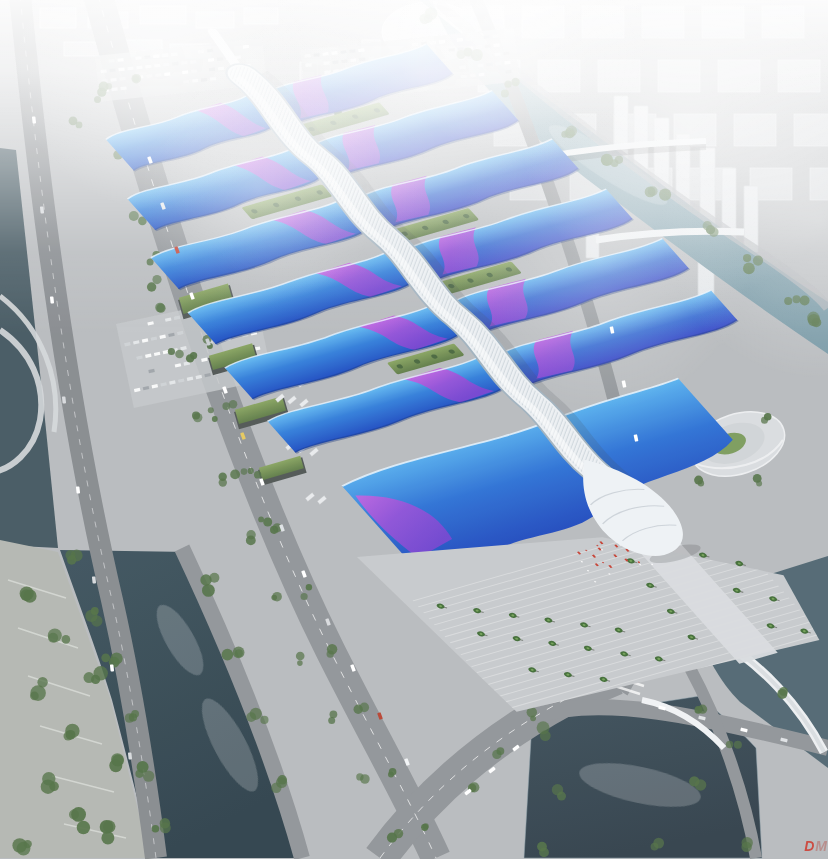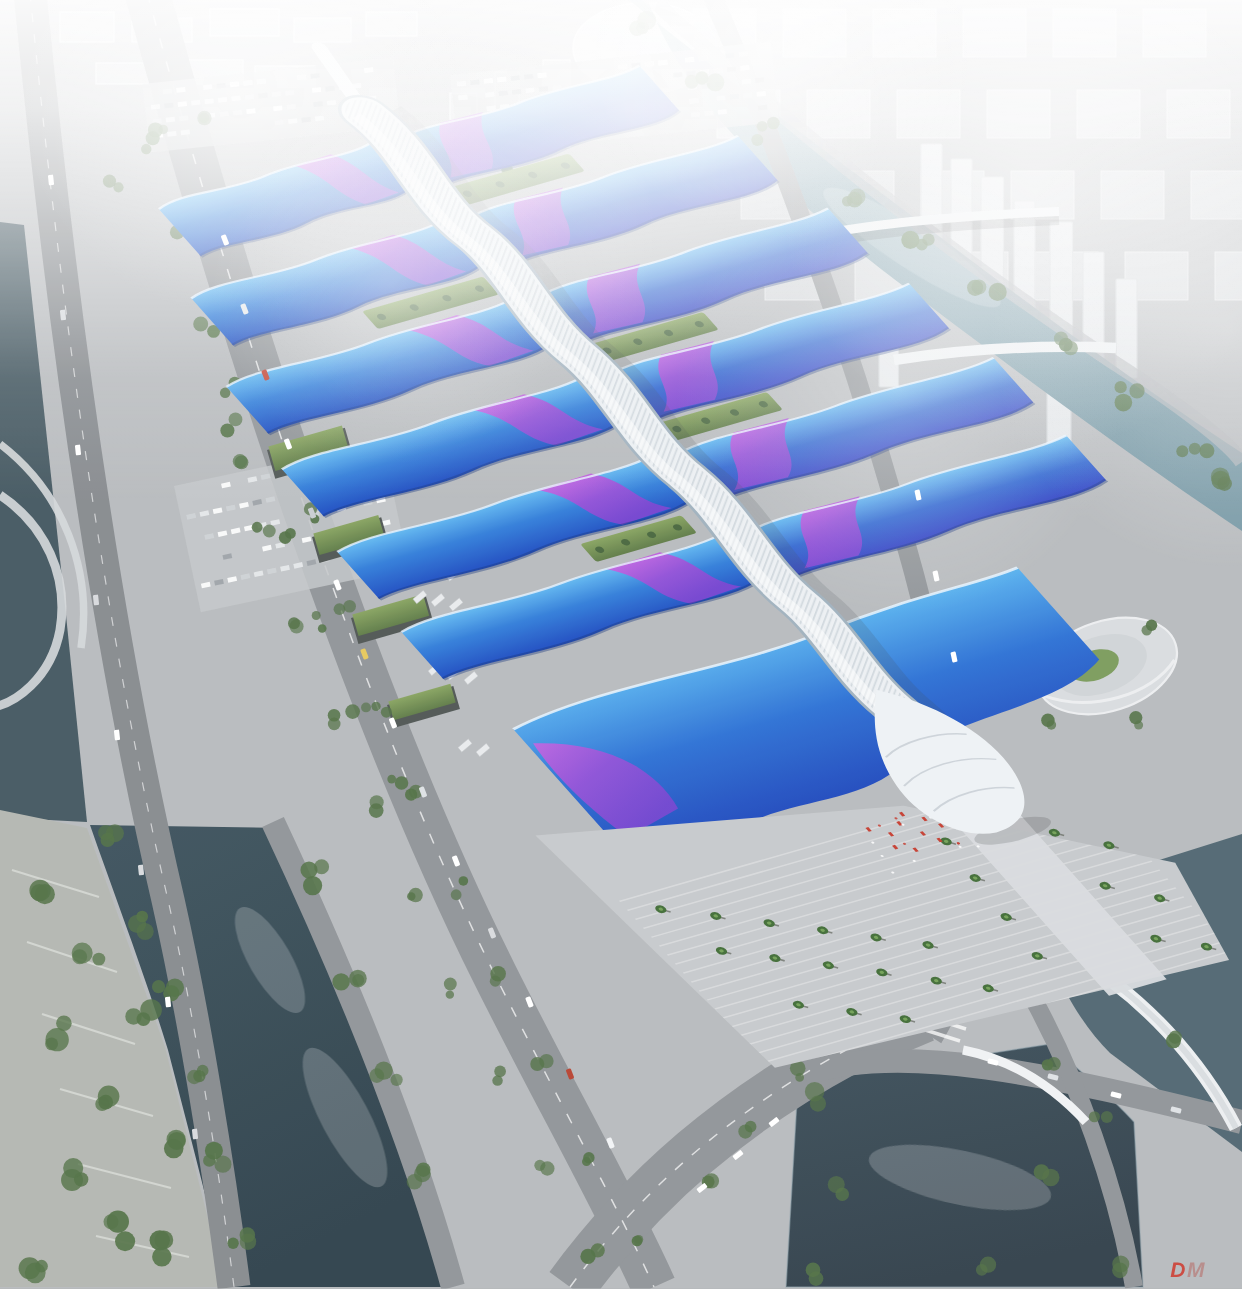--- a/index.html
+++ b/index.html
@@ -1,18 +1,18 @@
 <!DOCTYPE html>
 <html style="--fog: #f2f4f6; --ground: #b7babd; --ground-light: #c6c9cc; --road: #8f9397; --road-dark: #85898d; --roof-cyan: #63bbf2; --roof-blue: #2f7cd9; --roof-deep: #1a49c0; --roof-indigo: #2f3ec4; --ribbon-magenta: #cd5ae0; --ribbon-purple: #7b3fd0; --spine-white: #ecf0f3; --shell-white: #eef2f5; --water-river: #3b515c; --water-river-deep: #2c3f49; --water-pond: #2f3e48; --water-canal: #7496a3; --water-edge: #4e6570; --lawn: #7a9a5a; --tree: #4f6f42; --palm: #3f6b34; --entry-red: #c43b2e; --city-block: #d5d8db; --tower-white: #e2e5e8; --bridge-white: #eceff1; --watermark-red: #cf3a2e; --watermark-gray: #b7706a;"><head>
 <meta charset="utf-8">
 <style>
   html,body{margin:0;padding:0;background:#b7babd;}
   body{width:828px;height:859px;position:relative;overflow:hidden;font-family:"Liberation Sans",sans-serif;}
   #stage{position:absolute;left:0;top:0;}
-  #watermark{position:absolute;right:24px;bottom:5px;font-size:14px;font-weight:bold;font-style:italic;letter-spacing:1px;opacity:.85;}
+  #watermark{position:absolute;right:0;bottom:5px;font-size:14px;font-weight:bold;font-style:italic;letter-spacing:1px;opacity:.85;}
   #watermark .wm-d{color:var(--watermark-red,#cf3a2e);}
   #watermark .wm-m{color:var(--watermark-gray,#b7706a);opacity:.7;}
 </style>
 </head>
 <body>
 
 <svg id="stage" width="828" height="859" viewBox="0 0 828 859">
   <defs>
     <linearGradient id="hallG" x1="0" y1="0" x2="0" y2="1">
       <stop offset="0" style="stop-color:var(--roof-cyan,#63bbf2)"></stop>

